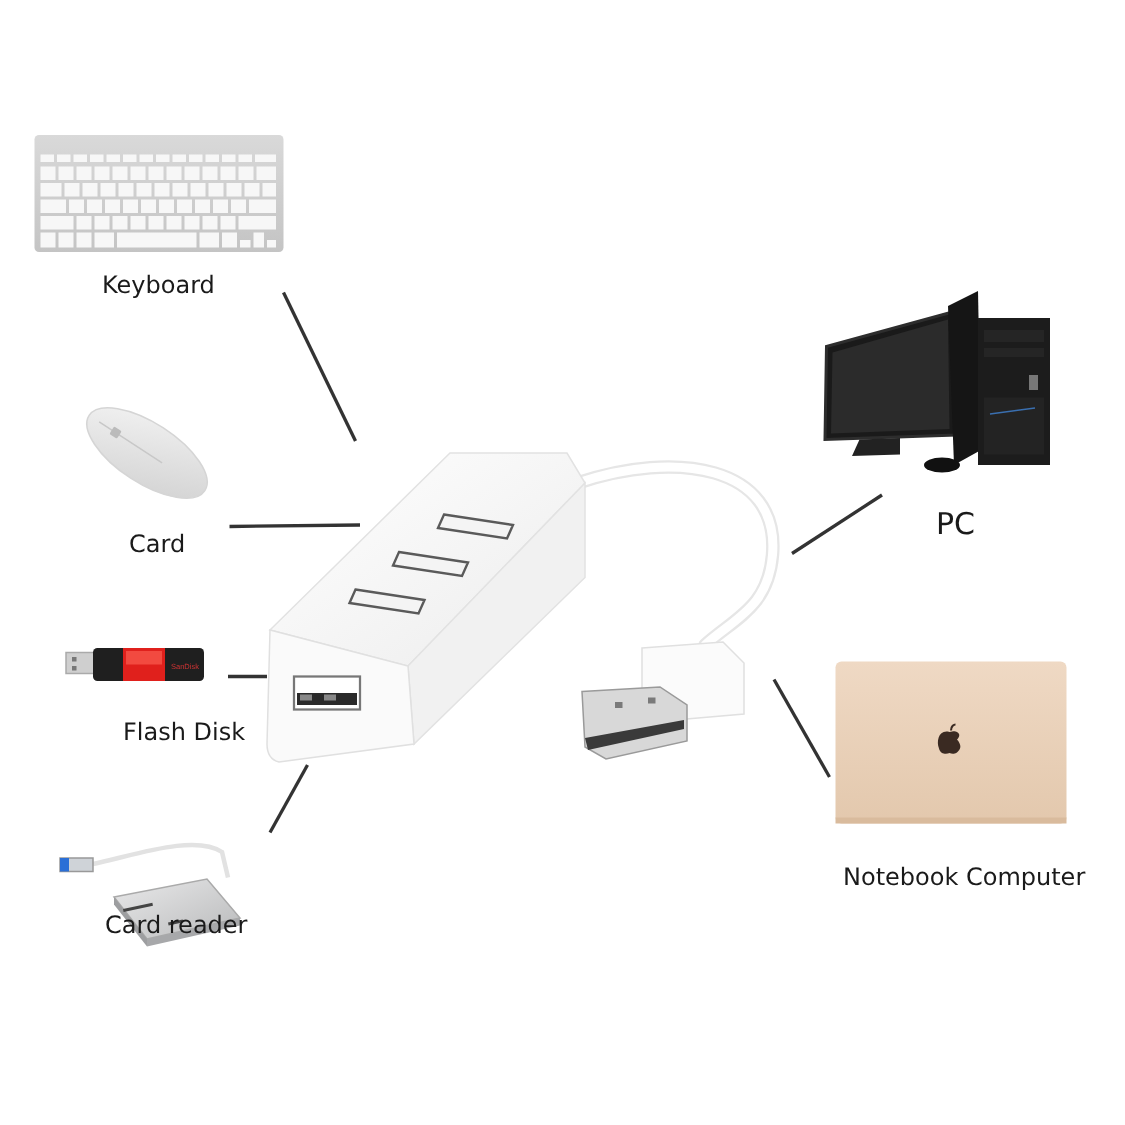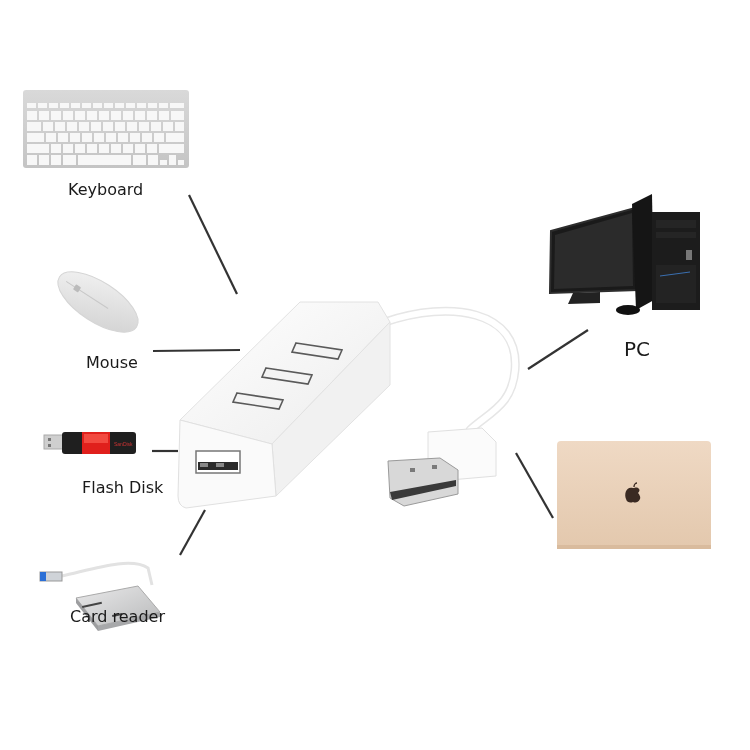--- a/index.html
+++ b/index.html
@@ -120,21 +120,21 @@
         <stop offset="0" stop-color="#f4f4f4"></stop>
           <stop offset="1" stop-color="#d0d0d0"></stop>
       </linearGradient>
     </defs>
     <g transform="rotate(33 98 302)">
       <ellipse cx="98" cy="302" rx="46" ry="20" fill="url(#ms)" stroke="#d5d5d5"></ellipse>
       <line x1="60" y1="302" x2="110" y2="302" stroke="#c8c8c8" stroke-width="1"></line>
       <rect x="70" y="299" width="6" height="6" rx="1" fill="#bbb"></rect>
     </g>
   </svg>
-  <div class="label" style="left:86px;top:353px;">Mouse</div>
+  <div class="label" style="left:86px;top:353px;">Card</div>
 
   <svg width="750" height="750">
     <rect x="44" y="435" width="20" height="14" fill="#cfcfcf" stroke="#aaa"></rect>
     <rect x="48" y="438" width="3" height="3" fill="#777"></rect>
       <rect x="48" y="444" width="3" height="3" fill="#777"></rect>
     <rect x="62" y="432" width="74" height="22" rx="3" fill="#1f1f1f"></rect>
     <rect x="82" y="432" width="28" height="22" fill="#e0201c"></rect>
     <rect x="84" y="434" width="24" height="9" fill="#f24a40"></rect>
     <text x="114" y="446" font-size="5" fill="#c33" font-family="Liberation Sans, sans-serif">SanDisk</text>
   </svg>
@@ -218,14 +218,15 @@
         <stop offset="0" stop-color="#efd9c4"></stop>
           <stop offset="1" stop-color="#e3c8ad"></stop>
       </linearGradient>
     </defs>
     <rect x="557" y="441" width="154" height="108" rx="4" fill="url(#nb)"></rect>
     <rect x="557" y="545" width="154" height="4" fill="#d9bb9d"></rect>
 
     <path d="M633 488 C626 486 624 494 626 499 C627 503 631 503 633 502 C635 503 638 503 640 499 C641 497 639 494 638 493 C640 491 640 489 638 488 C636 487 635 488 633 488 Z" fill="#3a2a22"></path>
     <path d="M634 487 C634 484 636 483 637 483" fill="none" stroke="#3a2a22" stroke-width="1.4"></path>
   </svg>
+  <div class="label" style="left:562px;top:575px;">Notebook Computer</div>
 
 </div>
 
 </body></html>

